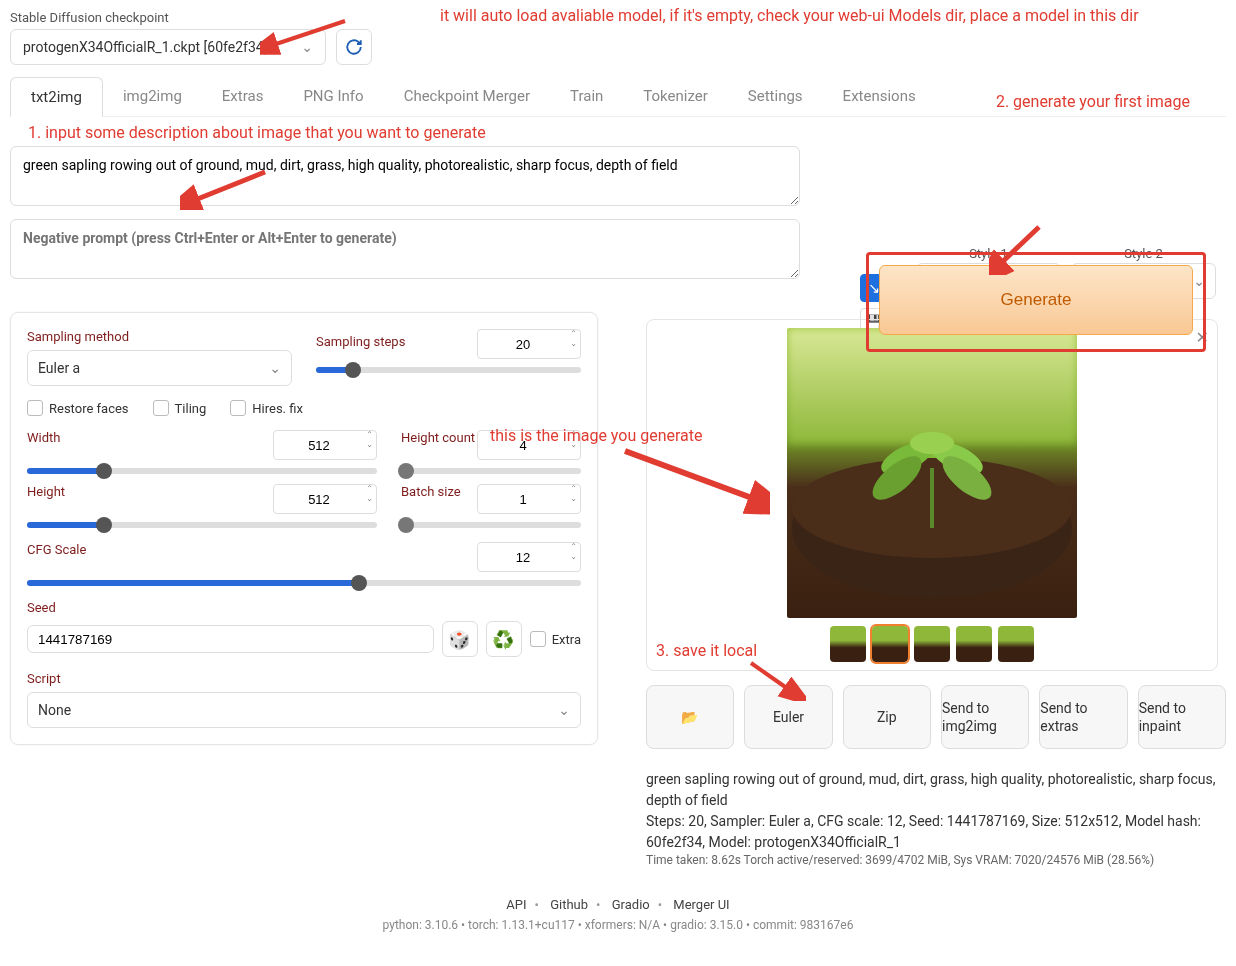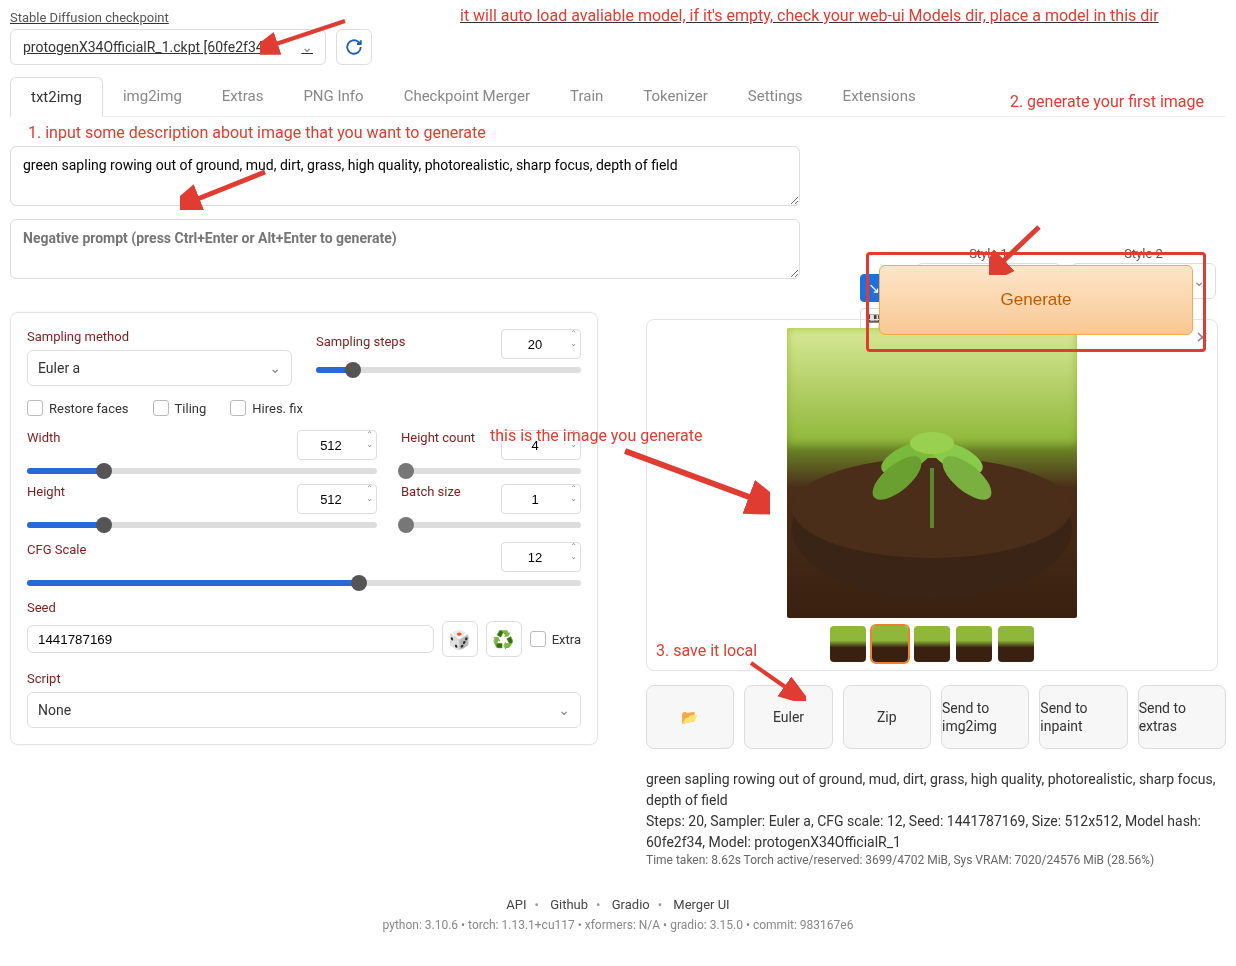--- a/index.html
+++ b/index.html
@@ -1,17 +1,17 @@
 <!DOCTYPE html>
 <html><head>
   <meta charset="utf-8">
   <style>
     * { box-sizing: border-box; margin: 0; padding: 0; }
     body { font-family: -apple-system, BlinkMacSystemFont, "Segoe UI", Roboto, sans-serif; font-size: 14px; color: #333; background: #fff; padding: 10px; width: 1236px; }
-    .top-row { display: flex; align-items: flex-start; gap: 28px; margin-bottom: 12px; text-decoration: underline; }
+    .top-row { display: flex; align-items: flex-start; gap: 8px; margin-bottom: 12px; }
     .checkpoint-block { display: flex; flex-direction: column; gap: 4px; }
     .checkpoint-label { font-size: 13px; color: #555; }
     .checkpoint-select-row { display: flex; gap: 10px; align-items: center; }
     .checkpoint-select { width: 316px; height: 36px; border: 1px solid #ddd; border-radius: 6px; display: flex; align-items: center; justify-content: space-between; padding: 0 12px; background: #fff; }
     .refresh-btn { width: 36px; height: 36px; border: 1px solid #ddd; border-radius: 6px; background: #fff; display: flex; align-items: center; justify-content: center; color: #1e5fb3; }
     .annotation { color: #e03c31; font-size: 16px; }
     .arrow-svg { position: absolute; pointer-events: none; }
     .tabs { display: flex; gap: 0; border-bottom: 1px solid #eee; margin-bottom: 6px; }
     .tab { padding: 10px 20px; color: #888; cursor: pointer; font-size: 15px; }
     .tab.active { color: #333; border: 1px solid #ddd; border-bottom: 1px solid #fff; border-radius: 6px 6px 0 0; background: #fff; margin-bottom: -1px; }
@@ -26,21 +26,21 @@
     .generate-box { border: 3px solid #e03c31; border-radius: 4px; padding: 10px; position: absolute; top: 106px; right: 20px; width: 340px; height: 100px; }
     .generate-btn { width: 100%; height: 70px; background: linear-gradient(#fde5c8, #f9c894); border: 1px solid #f6a84c; border-radius: 6px; color: #c05a00; font-size: 17px; font-weight: 500; cursor: pointer; }
     .style-row { display: flex; gap: 10px; margin-top: 6px; }
     .style-block { flex: 1; }
     .style-label { font-size: 13px; color: #555; margin-bottom: 2px; }
     .dropdown { border: 1px solid #ddd; border-radius: 6px; height: 36px; display: flex; align-items: center; justify-content: space-between; padding: 0 10px; background: #fff; width: 100%; }
     .settings-box { border: 1px solid #e5e5e5; border-radius: 8px; padding: 16px; margin-top: 20px; width: 588px; background: #fff; box-shadow: 0 0 0 1px rgba(0,0,0,0.02); }
     .row { display: flex; gap: 24px; margin-bottom: 14px; align-items: flex-start; }
     .field { flex: 1; }
     .field-label { font-size: 13px; color: #7f1d1d; margin-bottom: 6px; display: block; }
-    .num-input { width: 80px; height: 30px; border: 1px solid #ddd; border-radius: 4px; text-align: center; padding: 0 20px 0 8px; font-size: 13px; position: relative; }
+    .num-input { width: 104px; height: 30px; border: 1px solid #ddd; border-radius: 4px; text-align: center; padding: 0 20px 0 8px; font-size: 13px; position: relative; }
     .num-wrap { position: relative; display: inline-block; }
     .num-wrap::after { content: "⌃\A⌄"; white-space: pre; position: absolute; right: 4px; top: 0; font-size: 8px; line-height: 10px; color: #888; }
     .slider { flex: 1; height: 6px; background: #ddd; border-radius: 3px; position: relative; margin-top: 8px; }
     .slider-fill { position: absolute; left: 0; top: 0; height: 100%; background: #2968d8; border-radius: 3px; }
     .slider-thumb { position: absolute; width: 16px; height: 16px; background: #555; border-radius: 50%; top: -5px; transform: translateX(-50%); }
     .slider-thumb.sm { background: #777; }
     .checkbox-row { display: flex; gap: 24px; }
     .checkbox { display: flex; align-items: center; gap: 6px; font-size: 13px; }
     .checkbox-box { width: 16px; height: 16px; border: 1px solid #bbb; border-radius: 3px; }
     .seed-row { display: flex; gap: 8px; align-items: center; }
@@ -237,21 +237,21 @@
           <div class="script-select">
             <span>None</span>
               <span class="chevron">⌄</span>
           </div>
         </div>
       </div>
     </div>
 
     <div class="right-side">
       <div style="position:relative; height:90px;">
-        <div class="annotation" style="position:absolute; right:22px; top:-54px;text-align:center;">2. generate your first image</div>
+        <div class="annotation" style="position:absolute; right:36px; top:-54px;text-align:center;">2. generate your first image</div>
       </div>
       <div class="style-row" style="width:300px; margin-left:270px; margin-top:10px;">
         <div class="style-block">
           <div class="style-label" style="text-align:center;">Style 1</div>
           <div class="dropdown">
               <span>None</span>
               <span class="chevron">⌄</span>
             </div>
         </div>
         <div class="style-block">
@@ -296,22 +296,22 @@
           </svg>
       </div>
 
       <div class="action-row">
         <div class="action-btn">
             <span>📂</span>
           </div>
         <div class="action-btn">Euler</div>
         <div class="action-btn">Zip</div>
         <div class="action-btn">Send to img2img</div>
+        <div class="action-btn">Send to extras</div>
         <div class="action-btn">Send to inpaint</div>
-        <div class="action-btn">Send to extras</div>
       </div>
 
       <div class="info-text">
         <div>green sapling rowing out of ground, mud, dirt, grass, high quality, photorealistic, sharp focus, depth of field</div>
         <div>Steps: 20, Sampler: Euler a, CFG scale: 12, Seed: 1441787169, Size: 512x512, Model hash: 60fe2f34, Model: protogenX34OfficialR_1</div>
       </div>
       <div class="stats-text">Time taken: 8.62s  Torch active/reserved: 3699/4702 MiB, Sys VRAM: 7020/24576 MiB (28.56%)</div>
     </div>
   </div>
 

